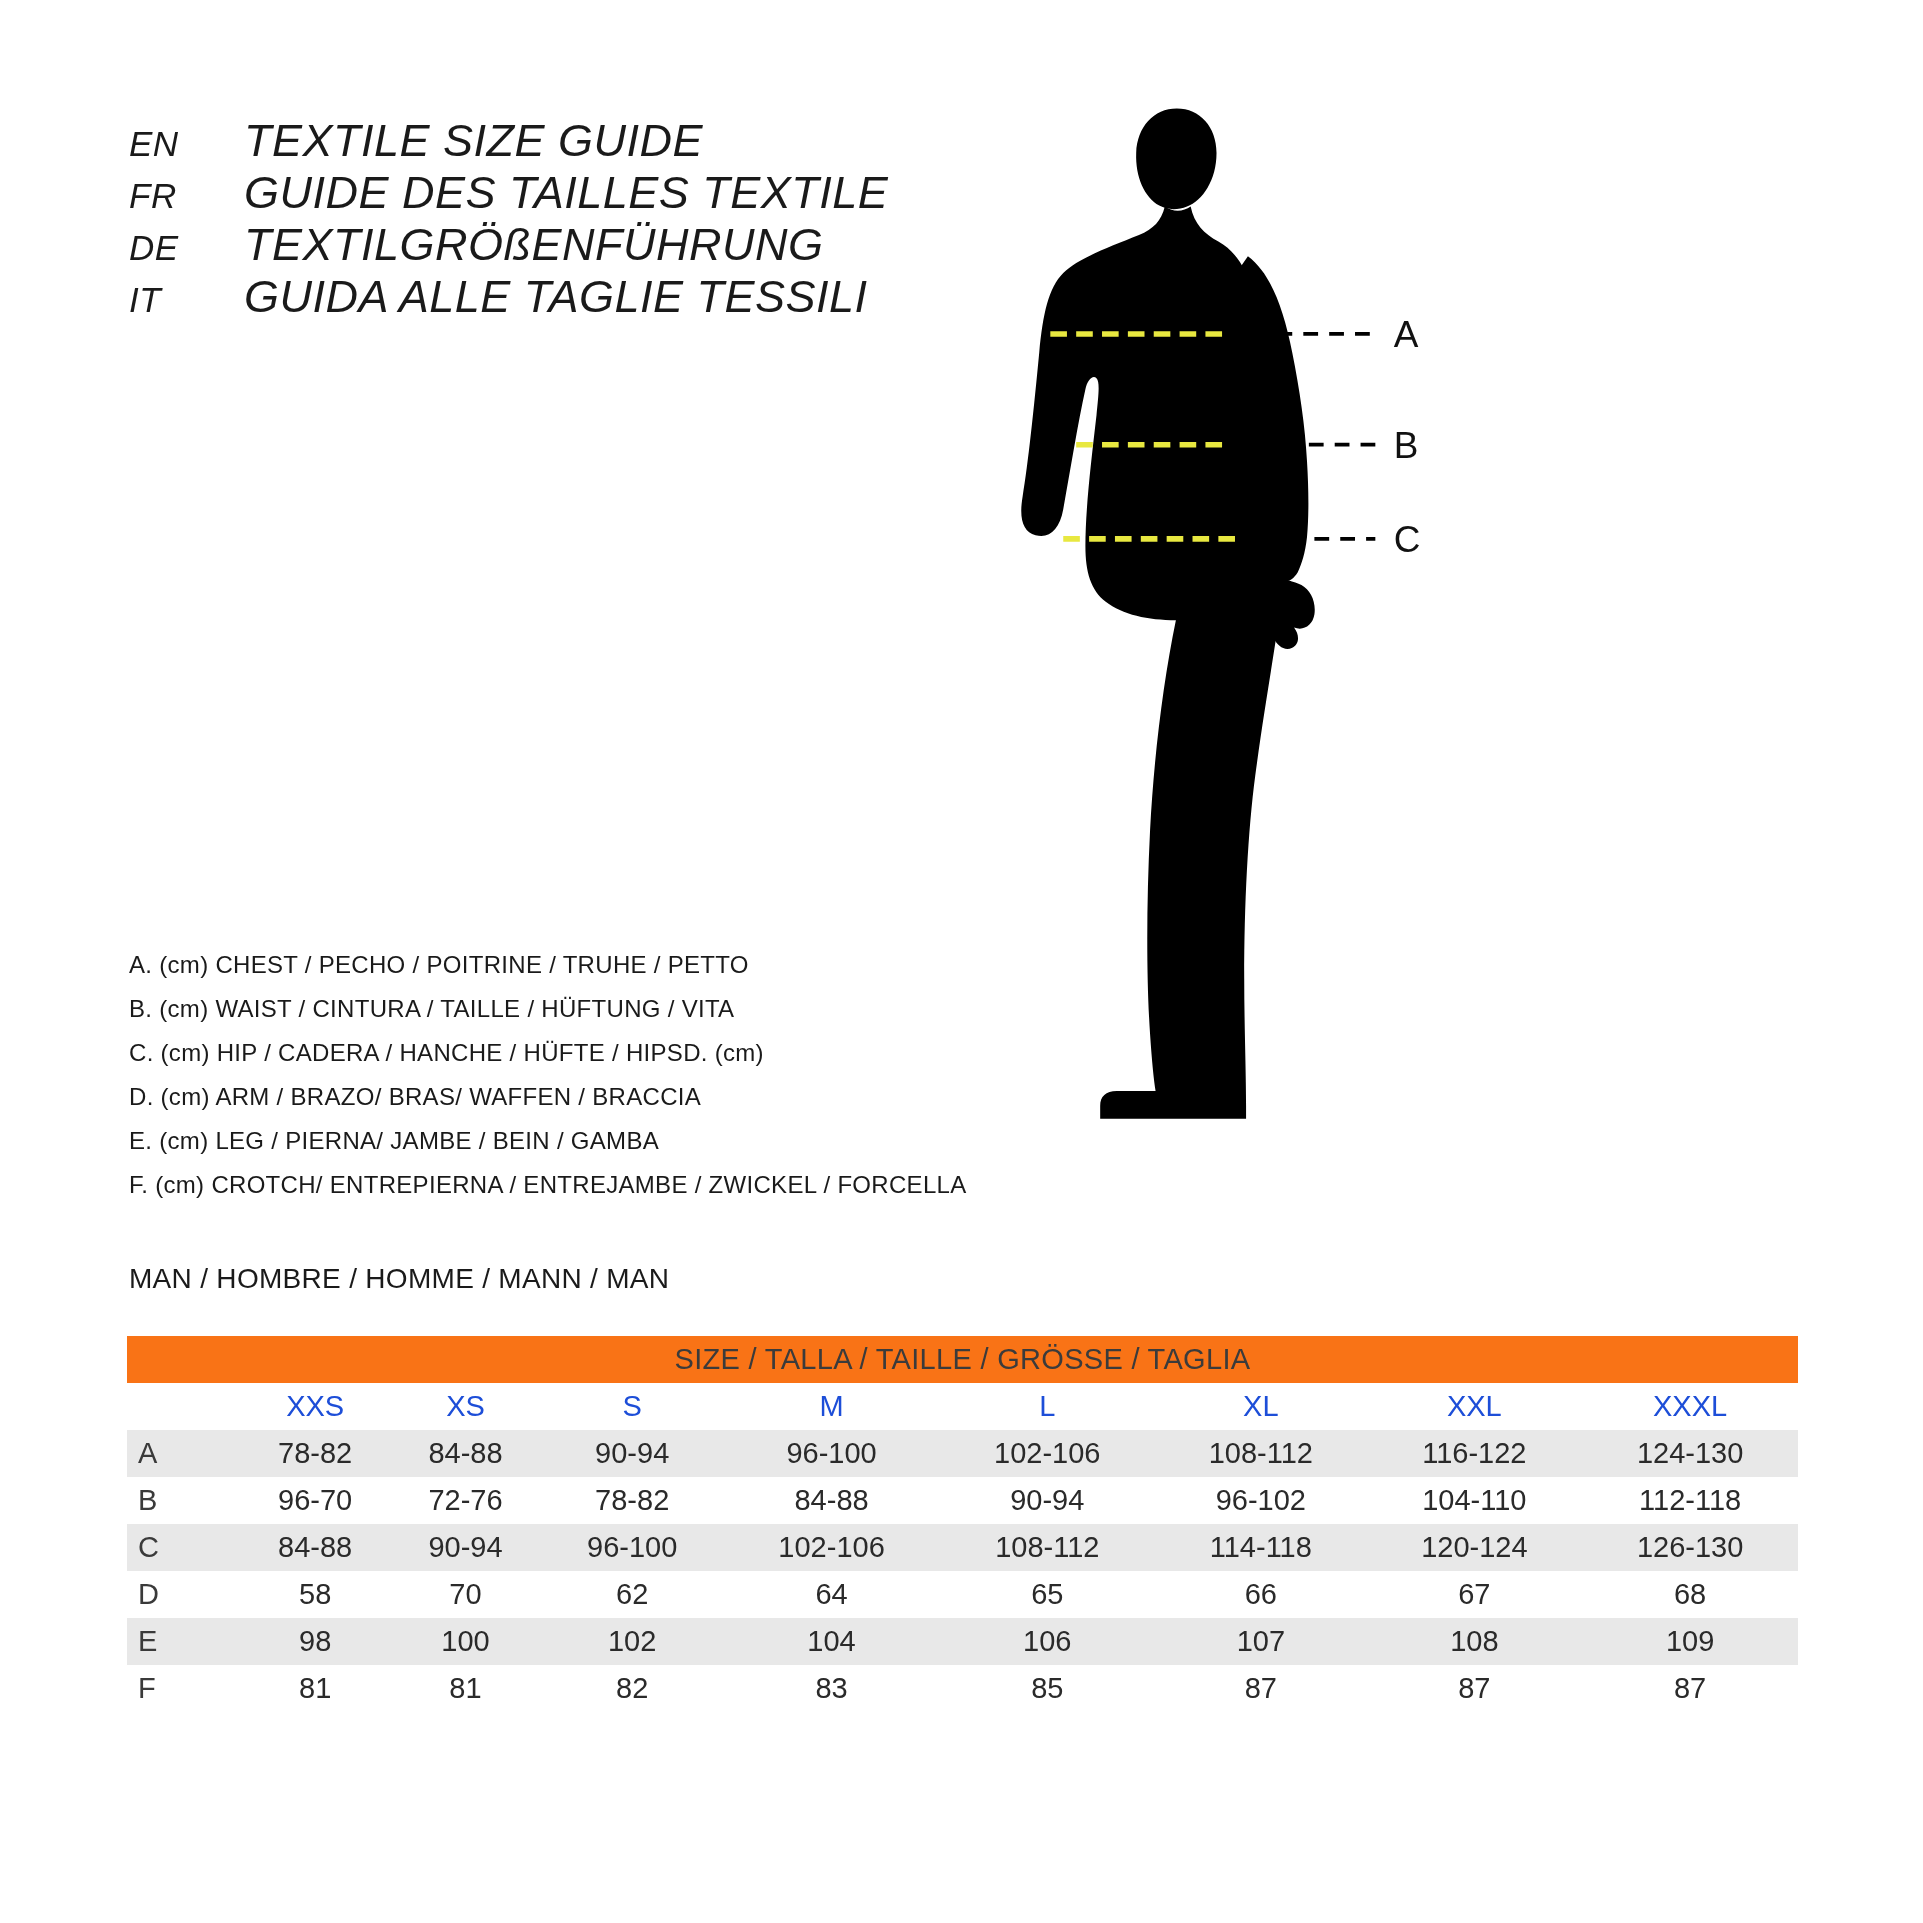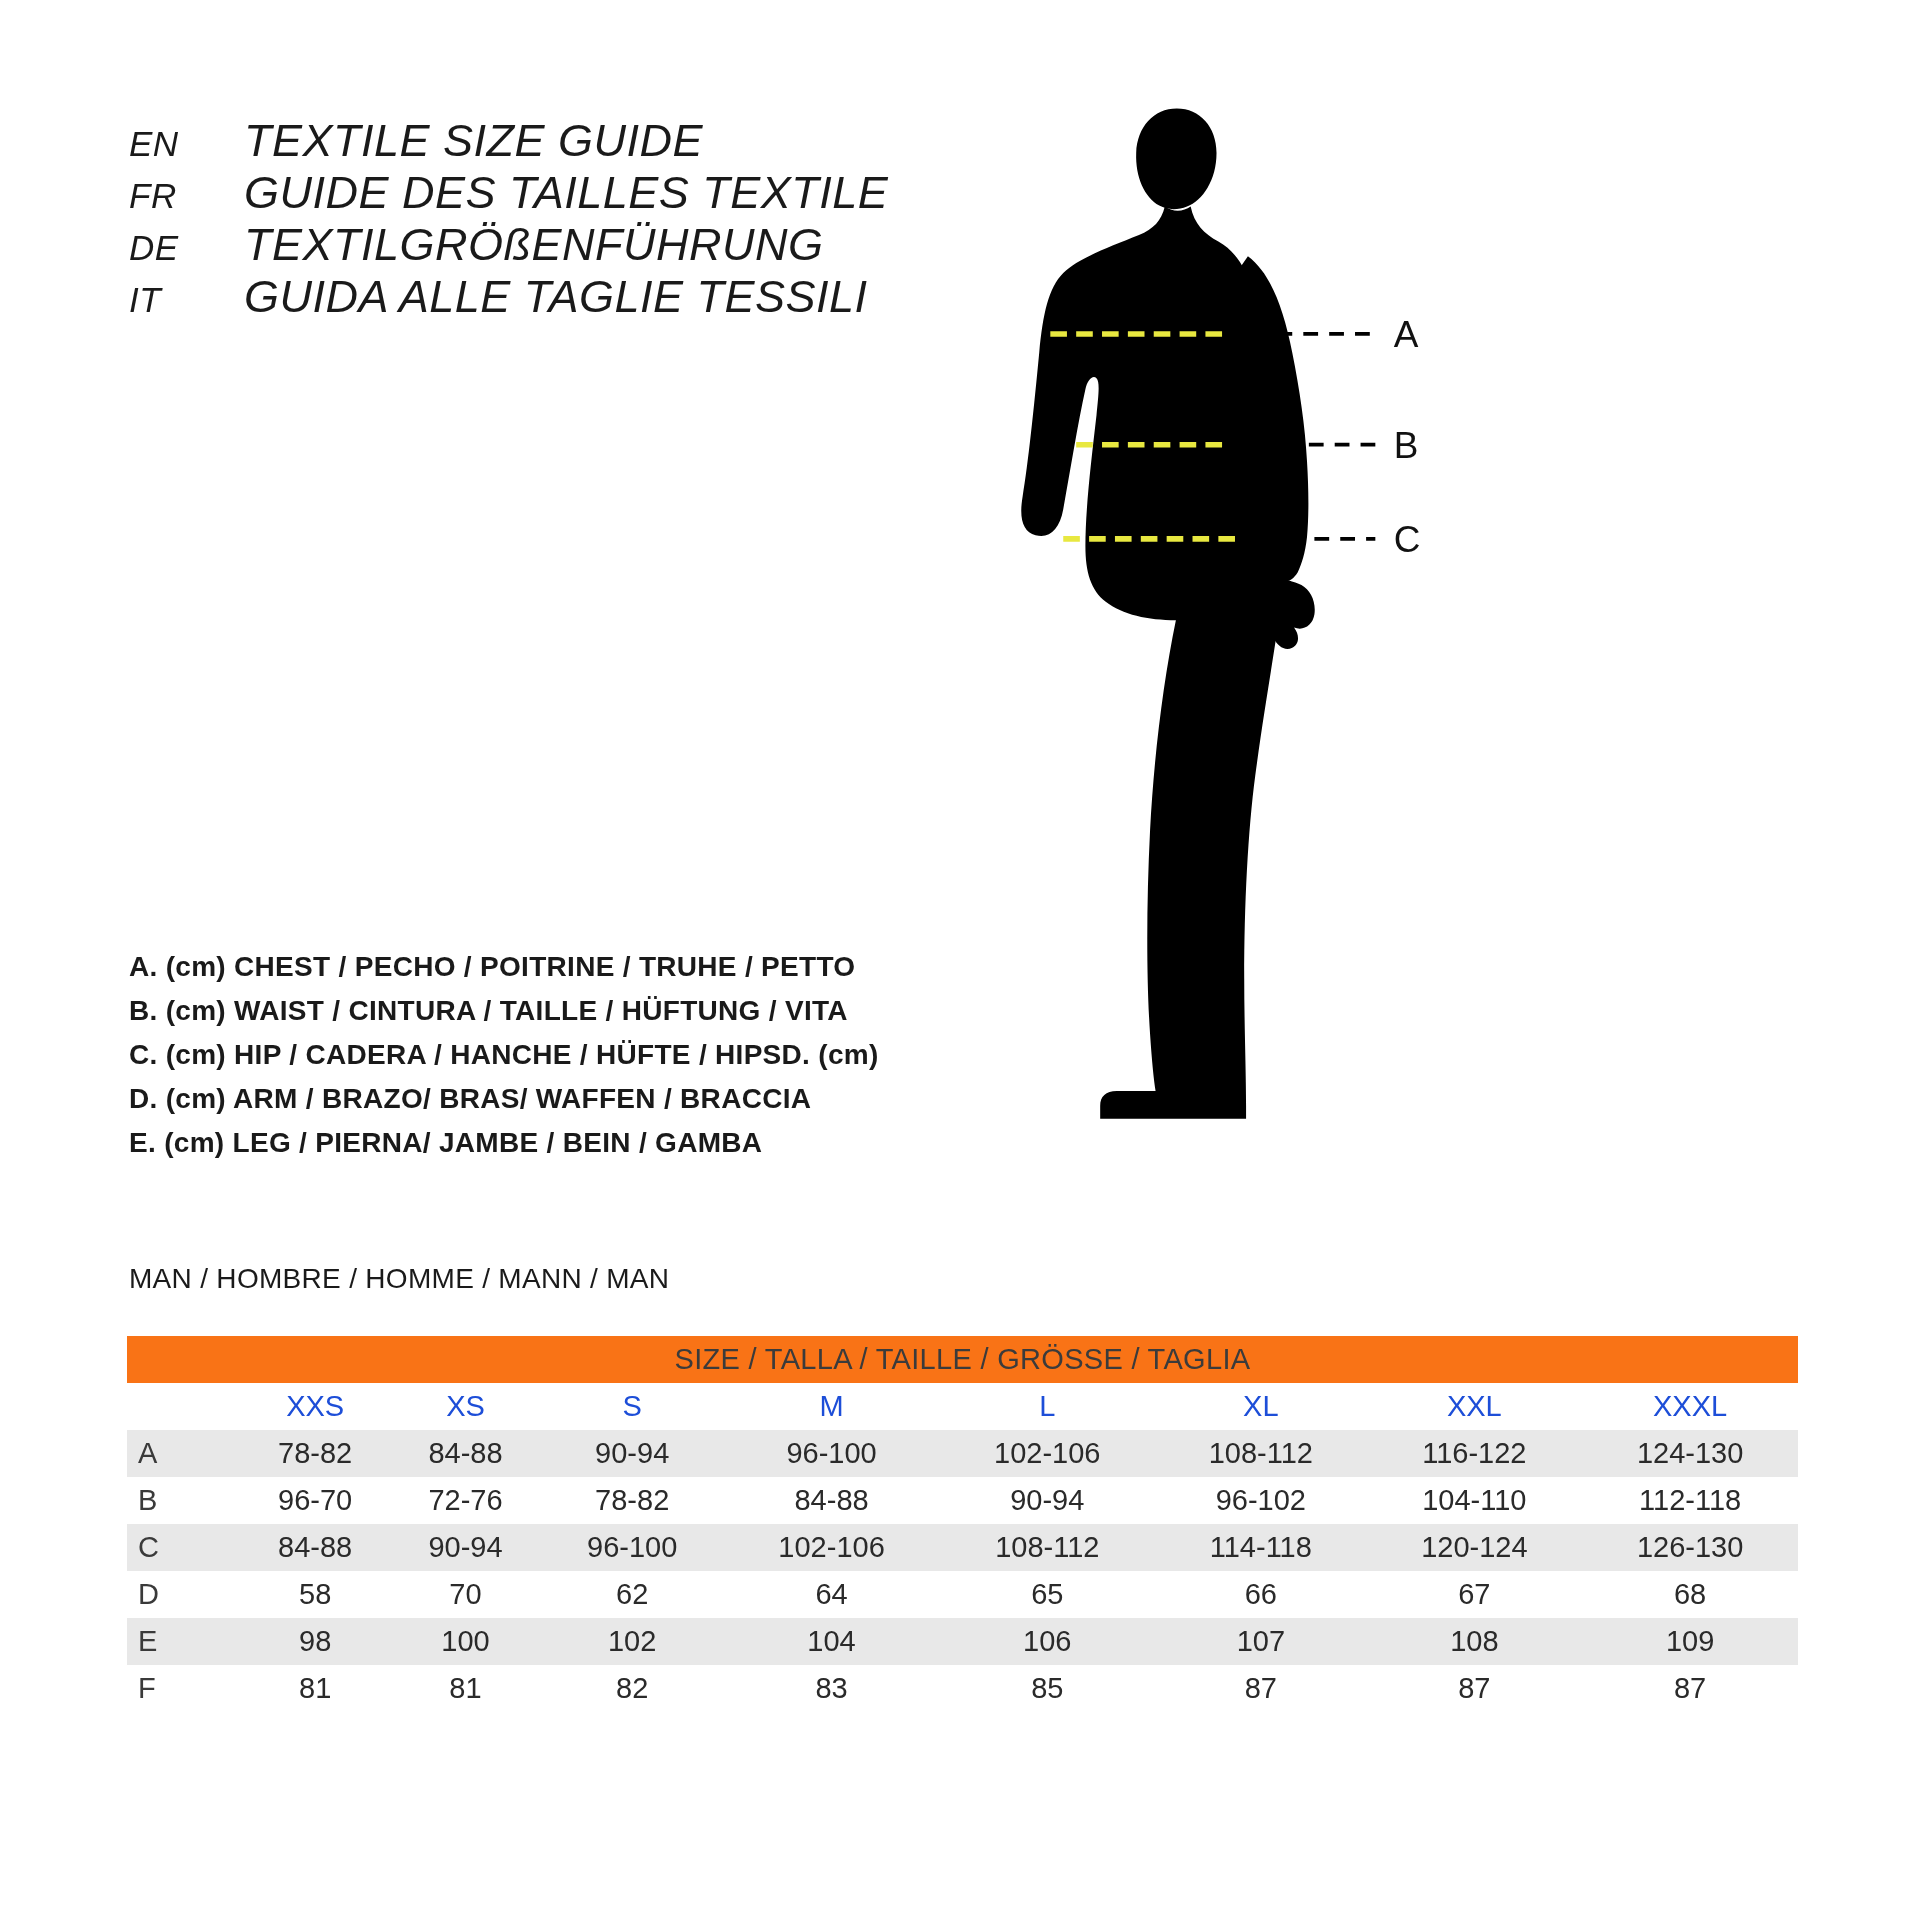--- a/index.html
+++ b/index.html
@@ -38,25 +38,24 @@
     letter-spacing: 0.5px;
   }
 
   
   #legend-block {
     position: absolute;
     left: 129px;
     top: 951px;
   }
   .legend-row {
-    font-size: 28px;
+    font-size: 24px;
     height: 44px;
     letter-spacing: 0.3px;
     white-space: nowrap;
-    font-weight: bold;
   }
   #gender-label {
     position: absolute;
     left: 129px;
     top: 1263px;
     font-size: 28px;
     letter-spacing: 0.3px;
   }
 
   
@@ -136,20 +135,21 @@
     <div class="title-text">GUIDA ALLE TAGLIE TESSILI</div>
   </div>
 </div>
 
 <div id="legend-block">
   <div class="legend-row">A. (cm) CHEST / PECHO / POITRINE / TRUHE / PETTO</div>
   <div class="legend-row">B. (cm) WAIST / CINTURA / TAILLE / HÜFTUNG / VITA</div>
   <div class="legend-row">C. (cm) HIP / CADERA / HANCHE / HÜFTE / HIPSD. (cm)</div>
   <div class="legend-row">D. (cm) ARM / BRAZO/ BRAS/ WAFFEN / BRACCIA</div>
   <div class="legend-row">E. (cm) LEG / PIERNA/ JAMBE / BEIN / GAMBA</div>
+  <div class="legend-row">F. (cm) CROTCH/ ENTREPIERNA / ENTREJAMBE / ZWICKEL / FORCELLA</div>
 </div>
 <div id="gender-label">MAN / HOMBRE / HOMME / MANN / MAN</div>
 
 <div id="figure-area">
   <svg width="831" height="1108" viewBox="0 0 900 1200" xmlns="http://www.w3.org/2000/svg">
 
     <g fill="#000000">
 
       <path d="M185,18 C210,18 228,38 228,66 C228,95 213,118 196,124
                C186,128 175,128 166,123 C150,114 140,92 141,66

